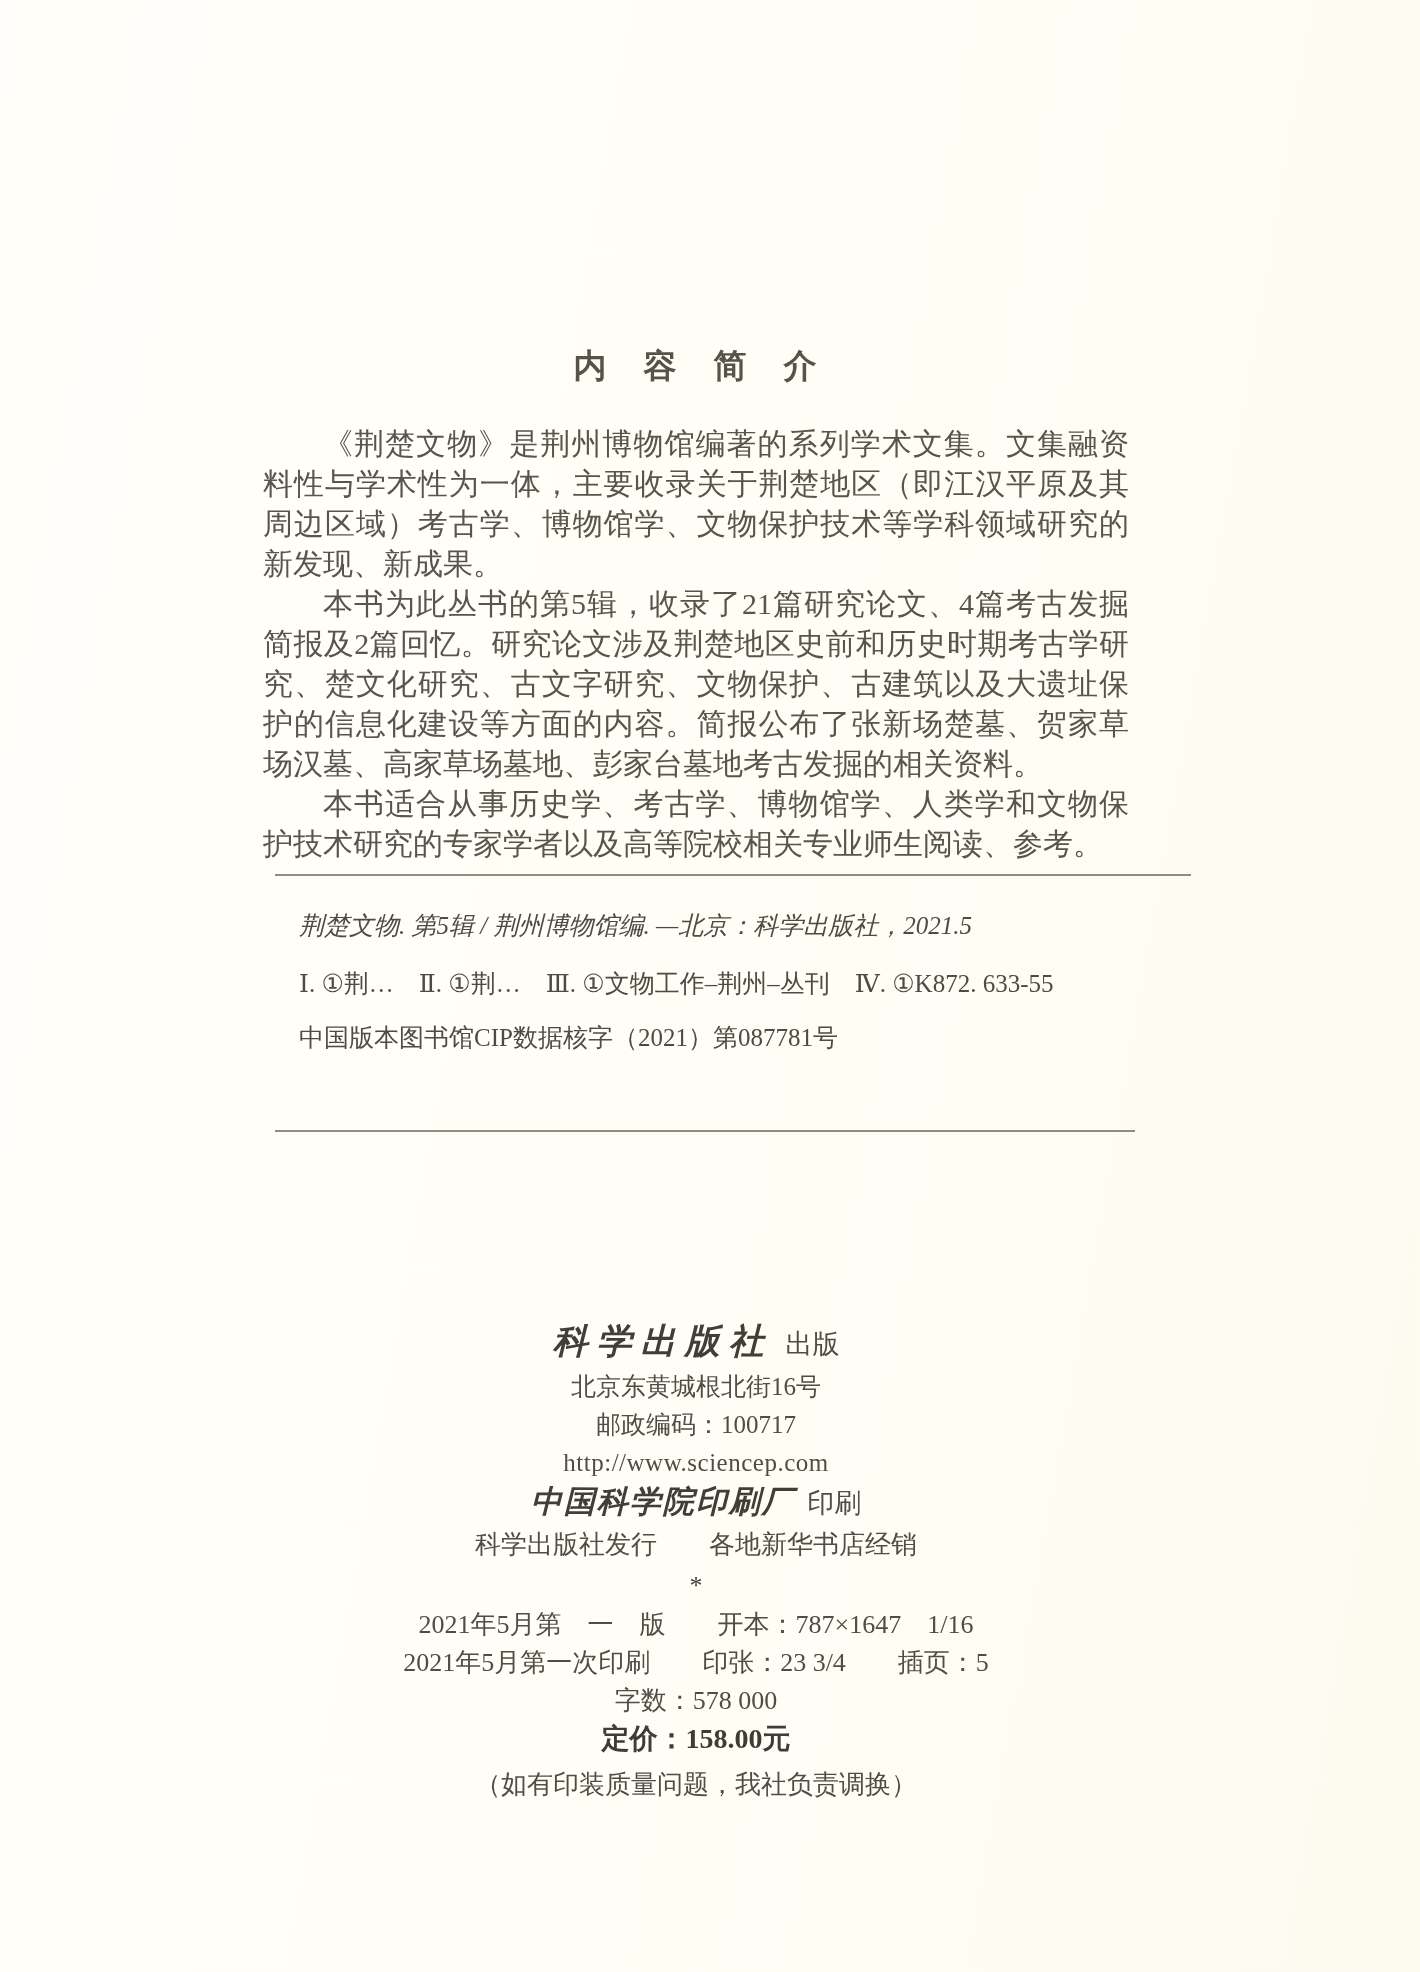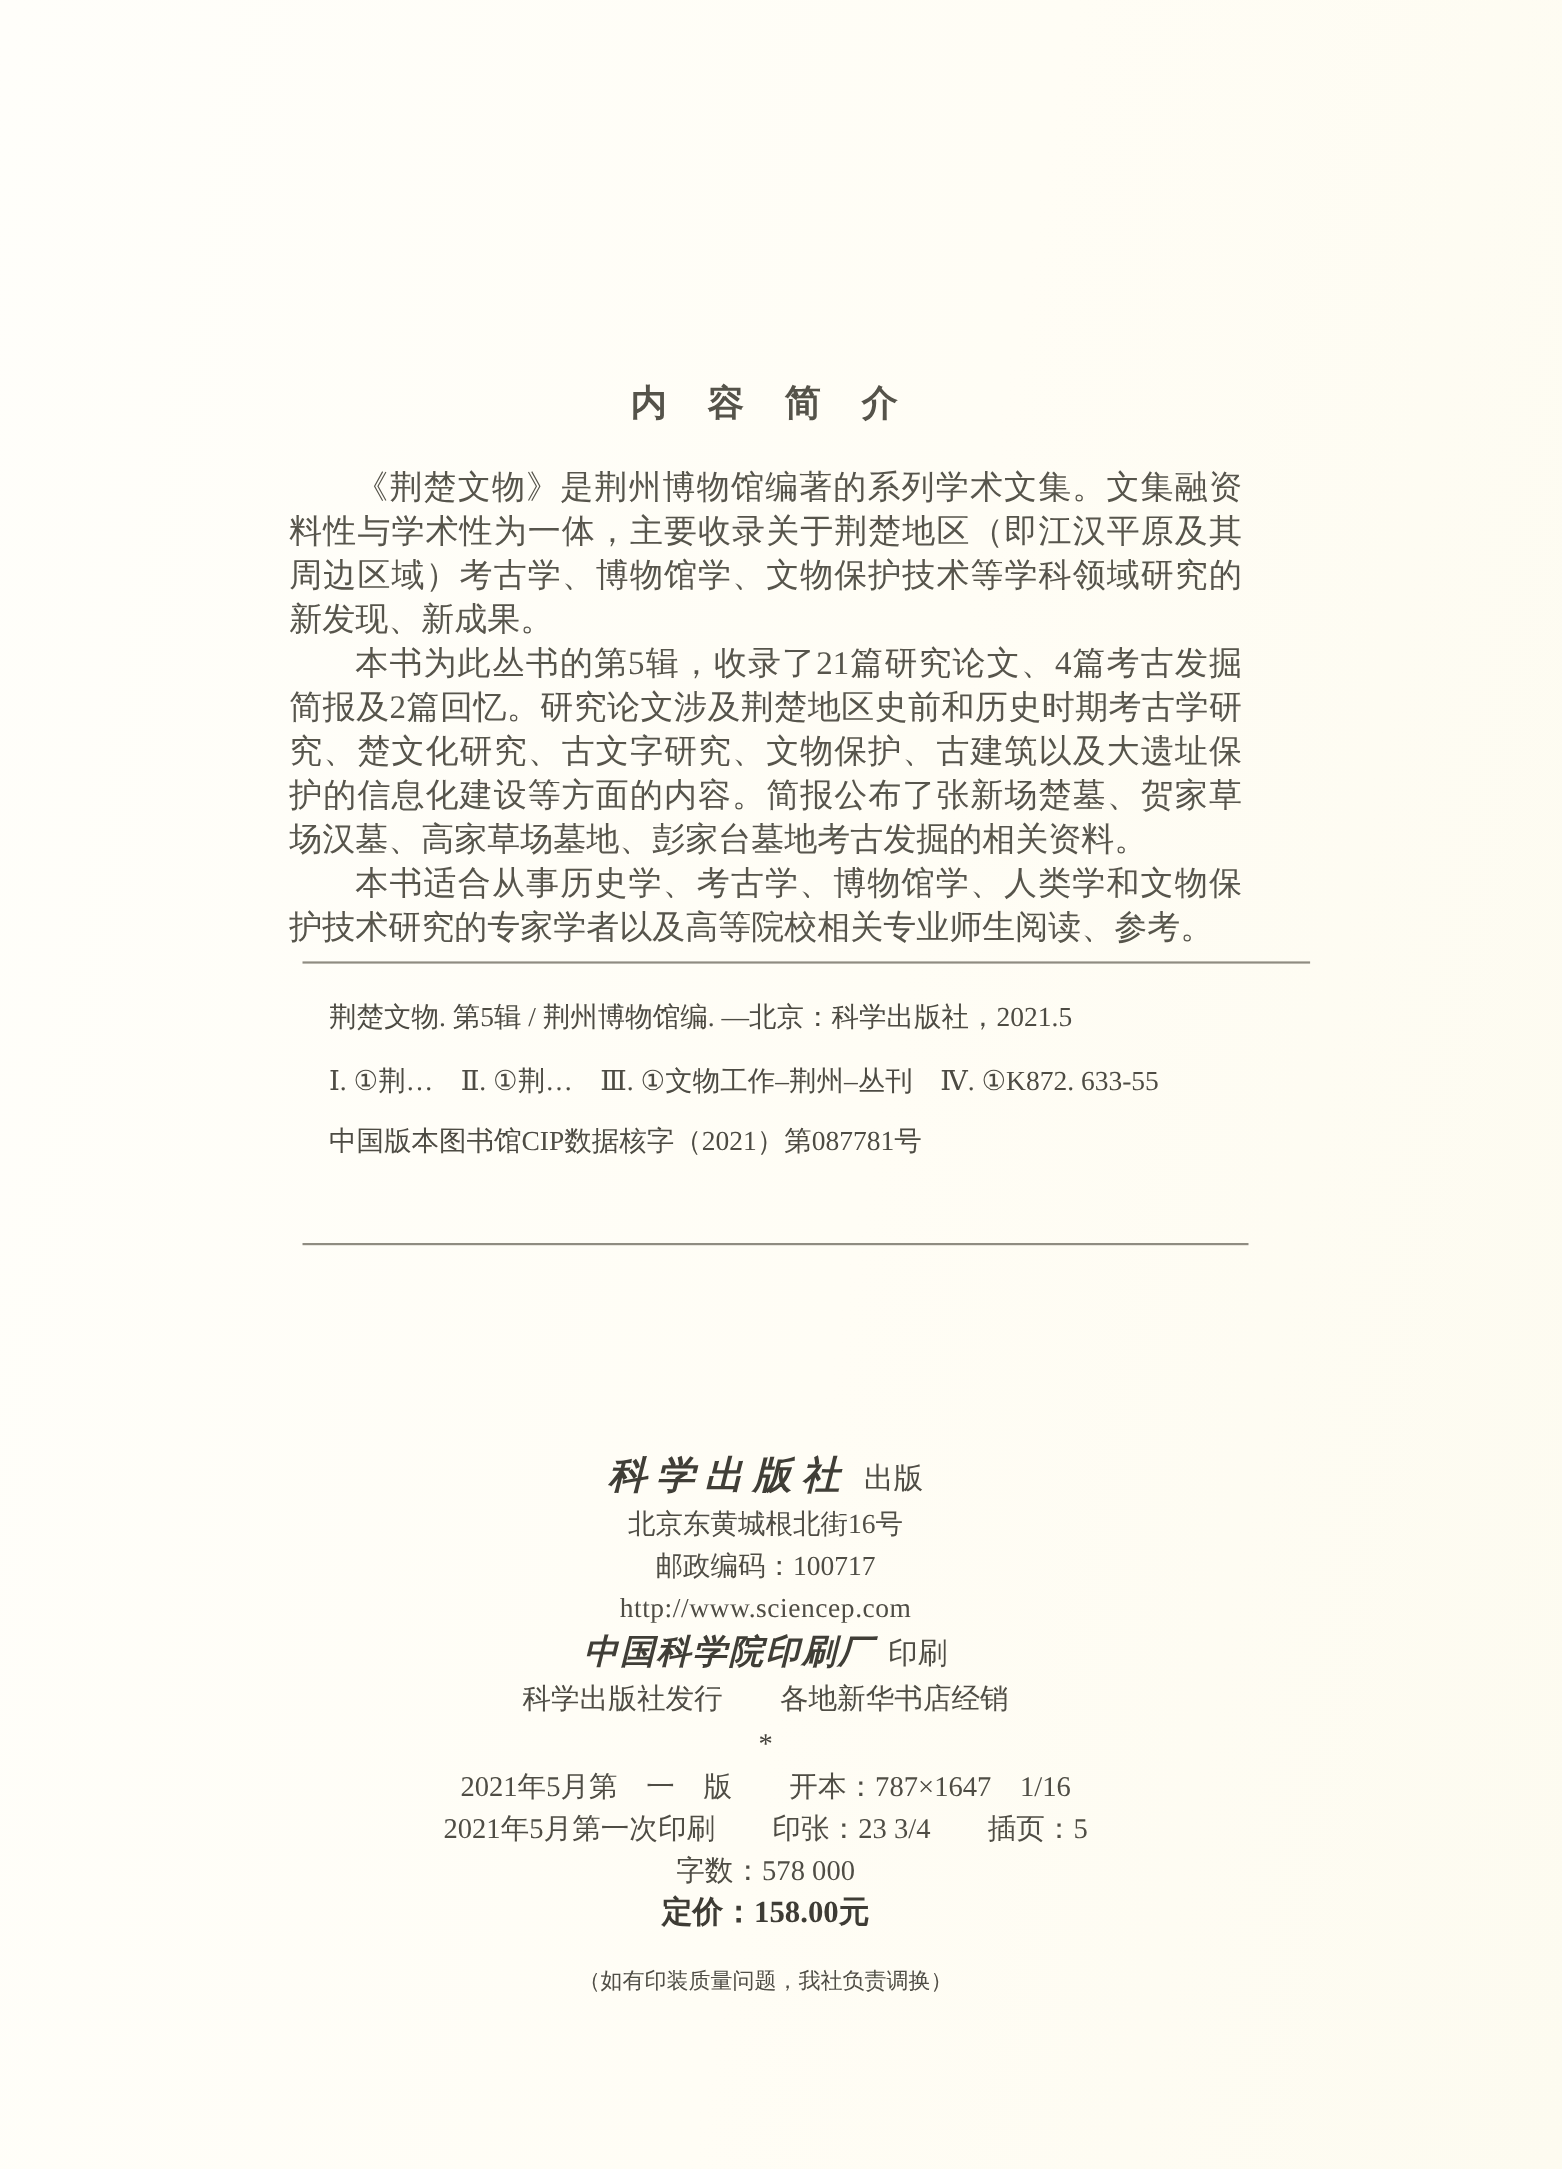--- a/index.html
+++ b/index.html
@@ -56,21 +56,21 @@
   .cip {
     position: absolute;
     left: 299px;
     top: 884px;
     width: 846px;
     font-size: 25px;
     color: #4d4b43;
   }
   .cip p { line-height: 32px; }
   .cip-header { font-weight: bold; font-size: 26px; color: #45433c; }
-  .cip-title  { margin-top: 26px; }
+  .cip-title  { margin-top: 26px; font-style: italic; }
   .cip-isbn   { margin-top: 4px; letter-spacing: 0.5px; }
   .cip-class  { margin-top: 26px; }
   .cip-record { margin-top: 22px; }
 
   
   .credits {
     position: absolute;
     left: 263px;
     top: 1146px;
     width: 866px;
@@ -112,21 +112,21 @@
   }
   .dist { line-height: 42px; font-size: 26px; }
   .star { line-height: 40px; font-size: 26px; color: #45433c; }
   .spec { line-height: 38px; font-size: 26px; }
   .price {
     line-height: 38px;
     font-size: 28px;
     font-weight: bold;
     color: #3e3c35;
   }
-  .notice { line-height: 38px; font-size: 20px; margin-top: 24px; }
+  .notice { line-height: 38px; font-size: 26px; margin-top: 8px; }
 </style>
 </head>
 <body>
 
 <div class="sheet">
 
   <h1 class="intro-title">内　容　简　介</h1>
 
   <div class="intro-body">
     <p>《荆楚文物》是荆州博物馆编著的系列学术文集。文集融资料性与学术性为一体，主要收录关于荆楚地区（即江汉平原及其周边区域）考古学、博物馆学、文物保护技术等学科领域研究的新发现、新成果。</p>

